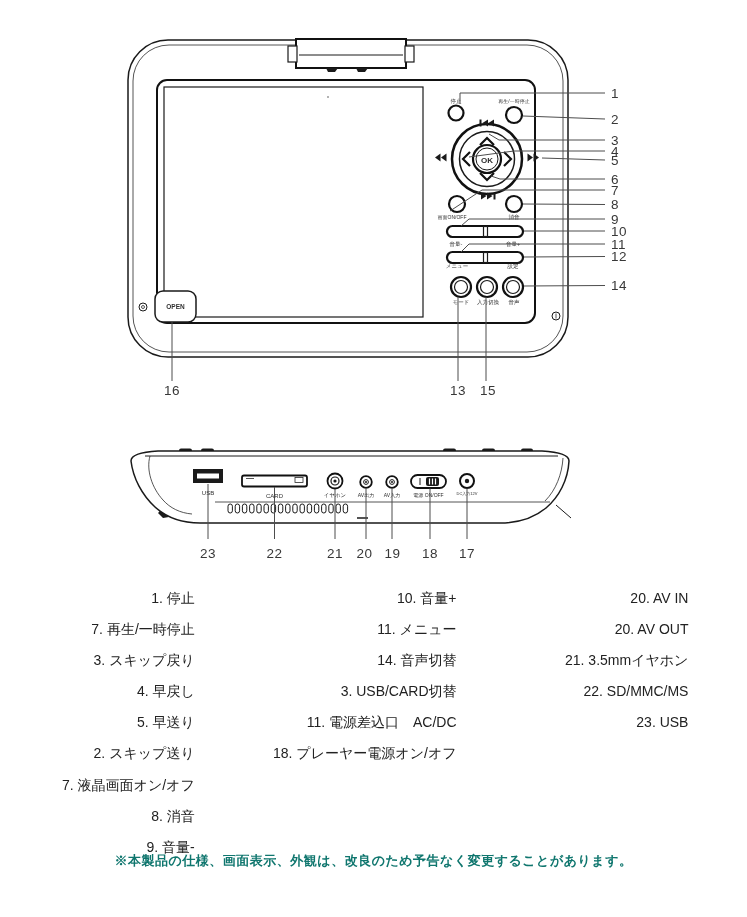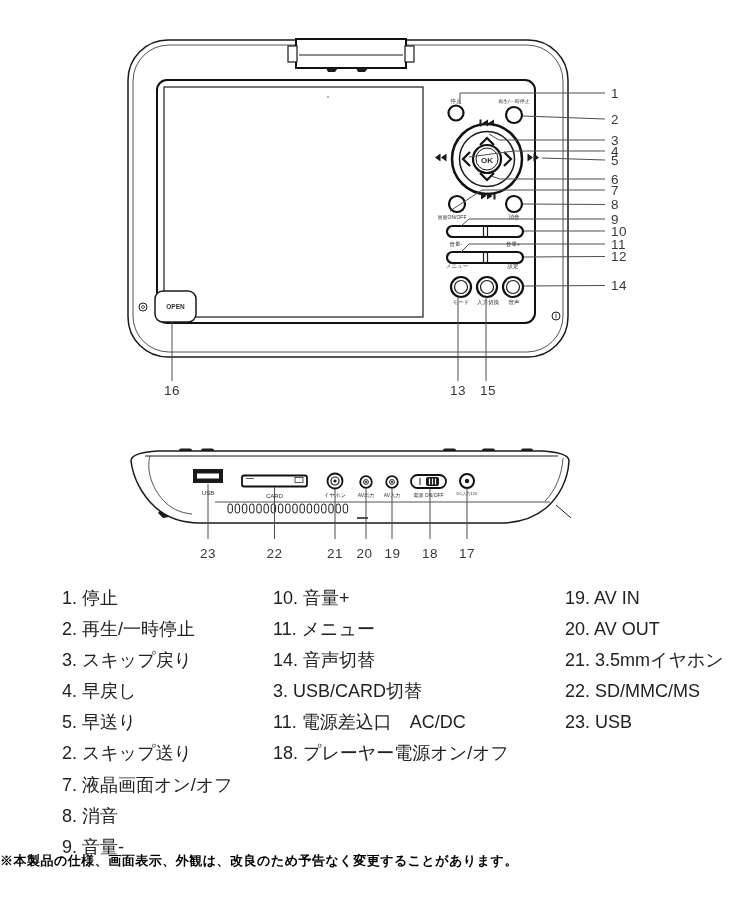--- a/index.html
+++ b/index.html
@@ -14,29 +14,29 @@
   .s15{fill:none;stroke:#1a1a1a;stroke-width:1.5}
   .s18{fill:none;stroke:#111;stroke-width:1.8}
   .s20{fill:none;stroke:#111;stroke-width:2}
   .s22{fill:none;stroke:#111;stroke-width:2.2}
   .s25{fill:none;stroke:#111;stroke-width:2.5}
   .wfill{fill:#ffffff}
   .ink{fill:#1a1a1a}
   .ld{fill:none;stroke:#4d4d4d;stroke-width:1}
   .num{font-size:13.5px;fill:#383838;letter-spacing:.5px}
   .tiny{fill:#2f2f2f}
-  .legend-col { position:absolute; top:583px; color:#222; font-size:18px; }
+  .legend-col { position:absolute; top:583px; color:#222; font-size:14px;text-align:right; }
   .legend-col .row { height:31.1px; line-height:31.1px; white-space:nowrap; }
   #legend-col-1 { left:62px; }
   #legend-col-2 { left:245px;margin-left:28px; }
   #legend-col-3 { left:565px; }
   #footer-note {
-    position:absolute; left:0; top:852px; width:747px; 
+    position:absolute; left:0; top:852px; width:747px; text-align:center;
     font-family:"Liberation Serif","DejaVu Serif",serif;
-    font-size:13px; font-weight:600; color:#000000; letter-spacing:.5px;
+    font-size:13px; font-weight:600; color:#0f766e; letter-spacing:.5px;
   }
 </style>
 </head>
 <body>
 
 <svg id="diagram" width="747" height="570" viewBox="0 0 747 570" xmlns="http://www.w3.org/2000/svg">
 
   <g>
 
     <rect class="s15 wfill" x="128" y="40" width="440" height="317" rx="40"></rect>
@@ -278,38 +278,38 @@
       <text x="364.5" y="558" text-anchor="middle">20</text>
       <text x="392.5" y="558" text-anchor="middle">19</text>
       <text x="430" y="558" text-anchor="middle">18</text>
       <text x="467" y="558" text-anchor="middle">17</text>
     </g>
   </g>
 </svg>
 
 <div id="legend-col-1" class="legend-col">
   <div class="row">1. 停止</div>
-  <div class="row">2. 再生/一時停止</div>
+  <div class="row">7. 再生/一時停止</div>
   <div class="row">3. スキップ戻り</div>
   <div class="row">4. 早戻し</div>
   <div class="row">5. 早送り</div>
   <div class="row">2. スキップ送り</div>
   <div class="row">7. 液晶画面オン/オフ</div>
   <div class="row">8. 消音</div>
   <div class="row">9. 音量-</div>
 </div>
 <div id="legend-col-2" class="legend-col">
   <div class="row">10. 音量+</div>
   <div class="row">11. メニュー</div>
   <div class="row">14. 音声切替</div>
   <div class="row">3. USB/CARD切替</div>
   <div class="row">11. 電源差込口　AC/DC</div>
   <div class="row">18. プレーヤー電源オン/オフ</div>
 </div>
 <div id="legend-col-3" class="legend-col">
-  <div class="row">19. AV IN</div>
+  <div class="row">20. AV IN</div>
   <div class="row">20. AV OUT</div>
   <div class="row">21. 3.5mmイヤホン</div>
   <div class="row">22. SD/MMC/MS</div>
   <div class="row">23. USB</div>
 </div>
 
 <div id="footer-note">※本製品の仕様、画面表示、外観は、改良のため予告なく変更することがあります。</div>
 
 </body></html>

